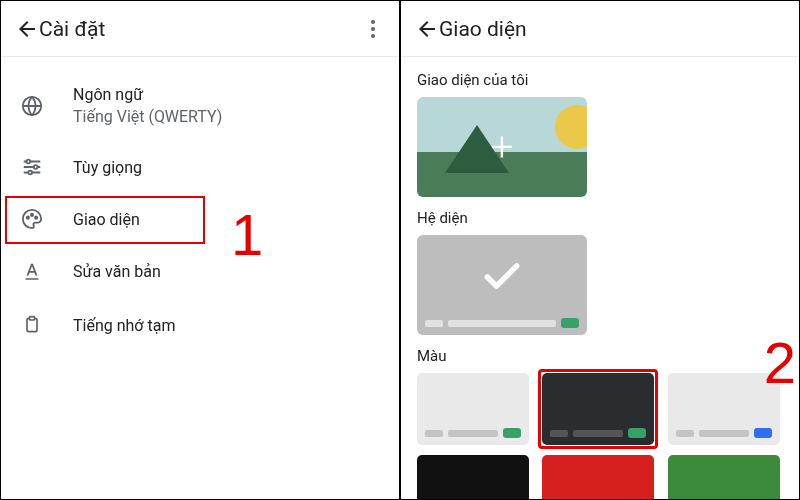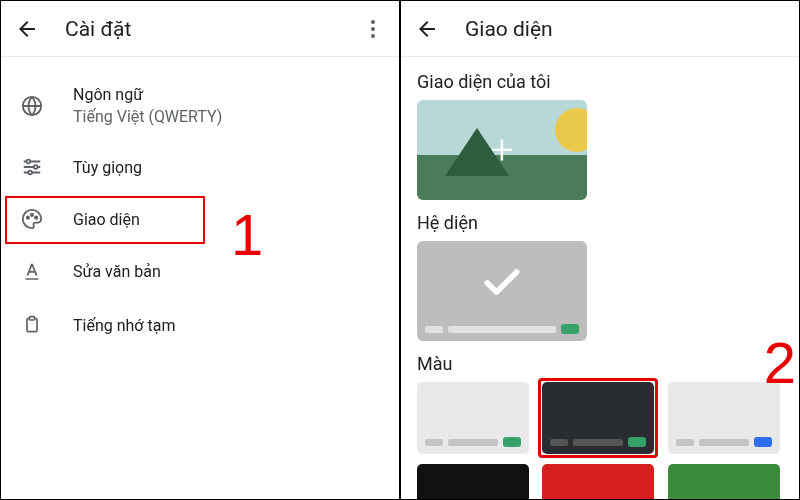--- a/index.html
+++ b/index.html
@@ -34,21 +34,20 @@
     border-bottom: 1px solid #e8e8e8;
   }
   .header .back-icon {
     width: 24px; height: 24px;
     cursor: pointer;
     color: #202124;
   }
   .header .title {
     font-size: 21px;
     color: #202124;
-    margin-left: 26px;
     flex: 1;
     font-weight: 400;
   }
   .header .more-icon {
     width: 24px; height: 24px;
     cursor: pointer;
     color: #5f6368;
   }
   .list {
     padding-top: 14px;
@@ -102,21 +101,21 @@
   }
   .step1 { left: 230px; top: 200px; }
 
   
   .right-body {
     padding: 14px 16px 0 16px;
     height: calc(100% - 56px);
     overflow: hidden;
   }
   .section-label {
-    font-size: 18px;
+    font-size: 15px;
     color: #202124;
     margin-bottom: 8px;
   }
   .theme-tile {
     width: 170px;
     height: 100px;
     border-radius: 6px;
     position: relative;
     overflow: hidden;
     margin-bottom: 2px;

